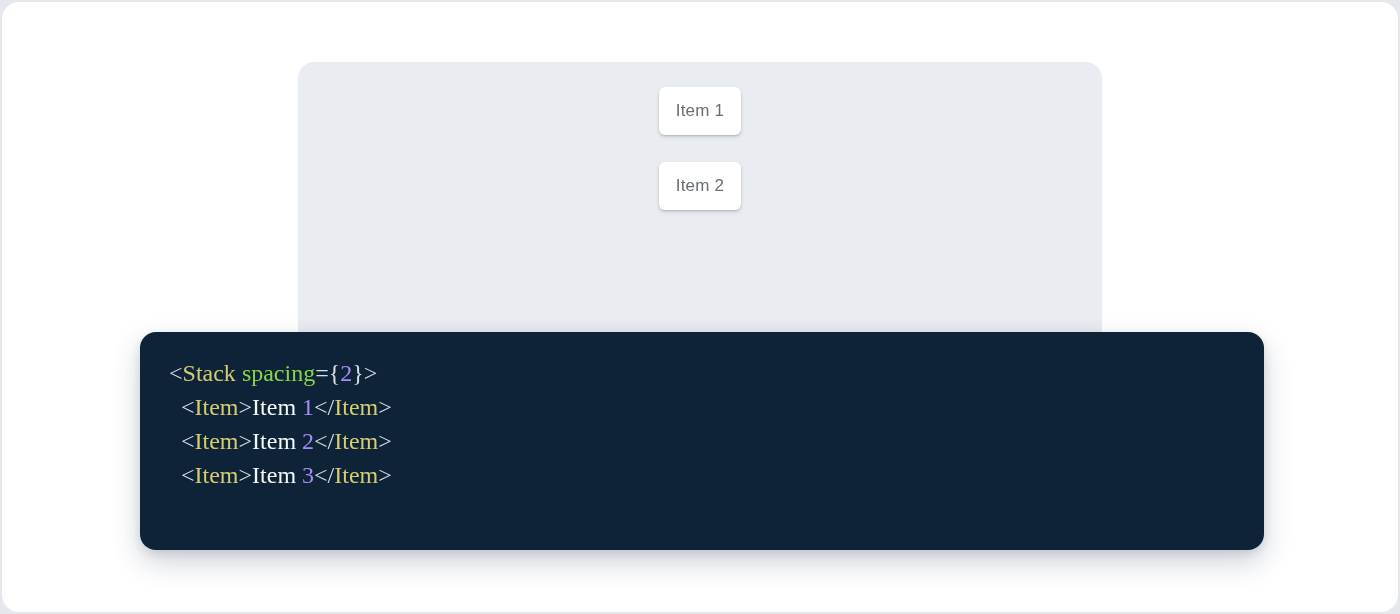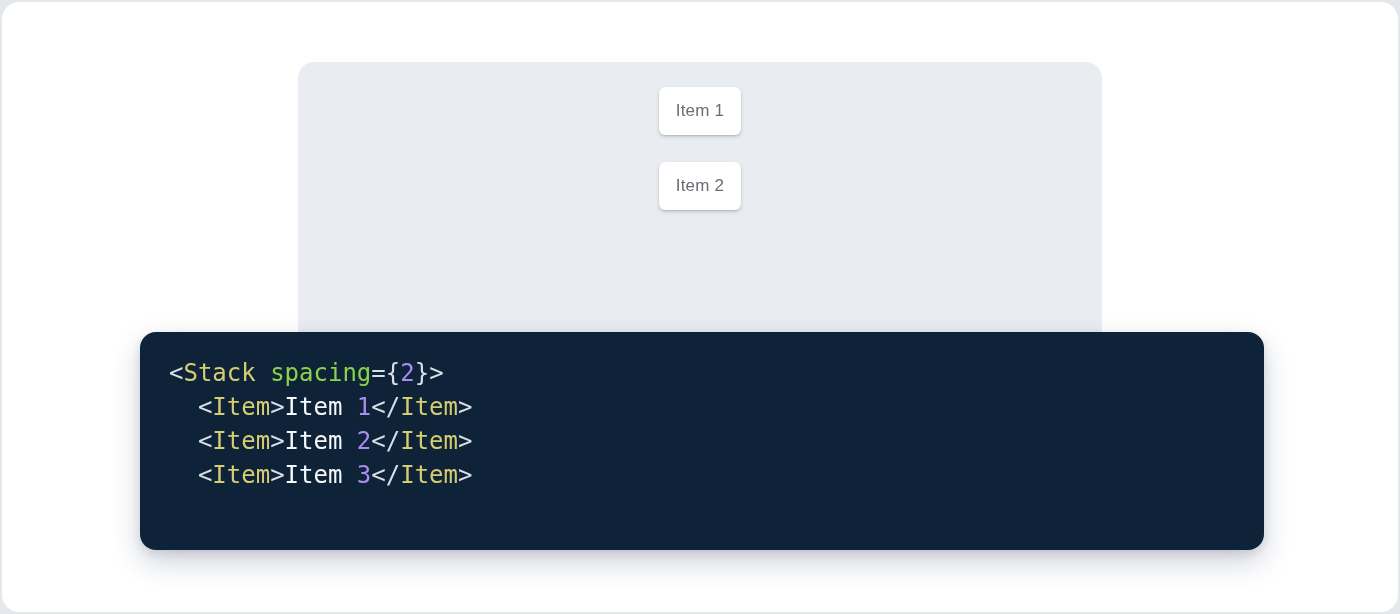--- a/index.html
+++ b/index.html
@@ -75,20 +75,21 @@
     box-shadow: 0 12px 28px rgba(30,50,80,0.22), 0 3px 8px rgba(30,50,80,0.12);
   }
   .code-lines {
     font-family: "DejaVu Sans Mono", "Liberation Mono", monospace;
     font-size: 24px;
     font-weight: 500;
     line-height: 34px;
   }
   .code-line {
     white-space: pre;
+    font-family: Liberation Serif, serif;
   }
 </style>
 </head>
 <body>
 
 <div class="screen">
   <div class="app-card">
 
     <div class="preview-panel">
       <div class="stack">

